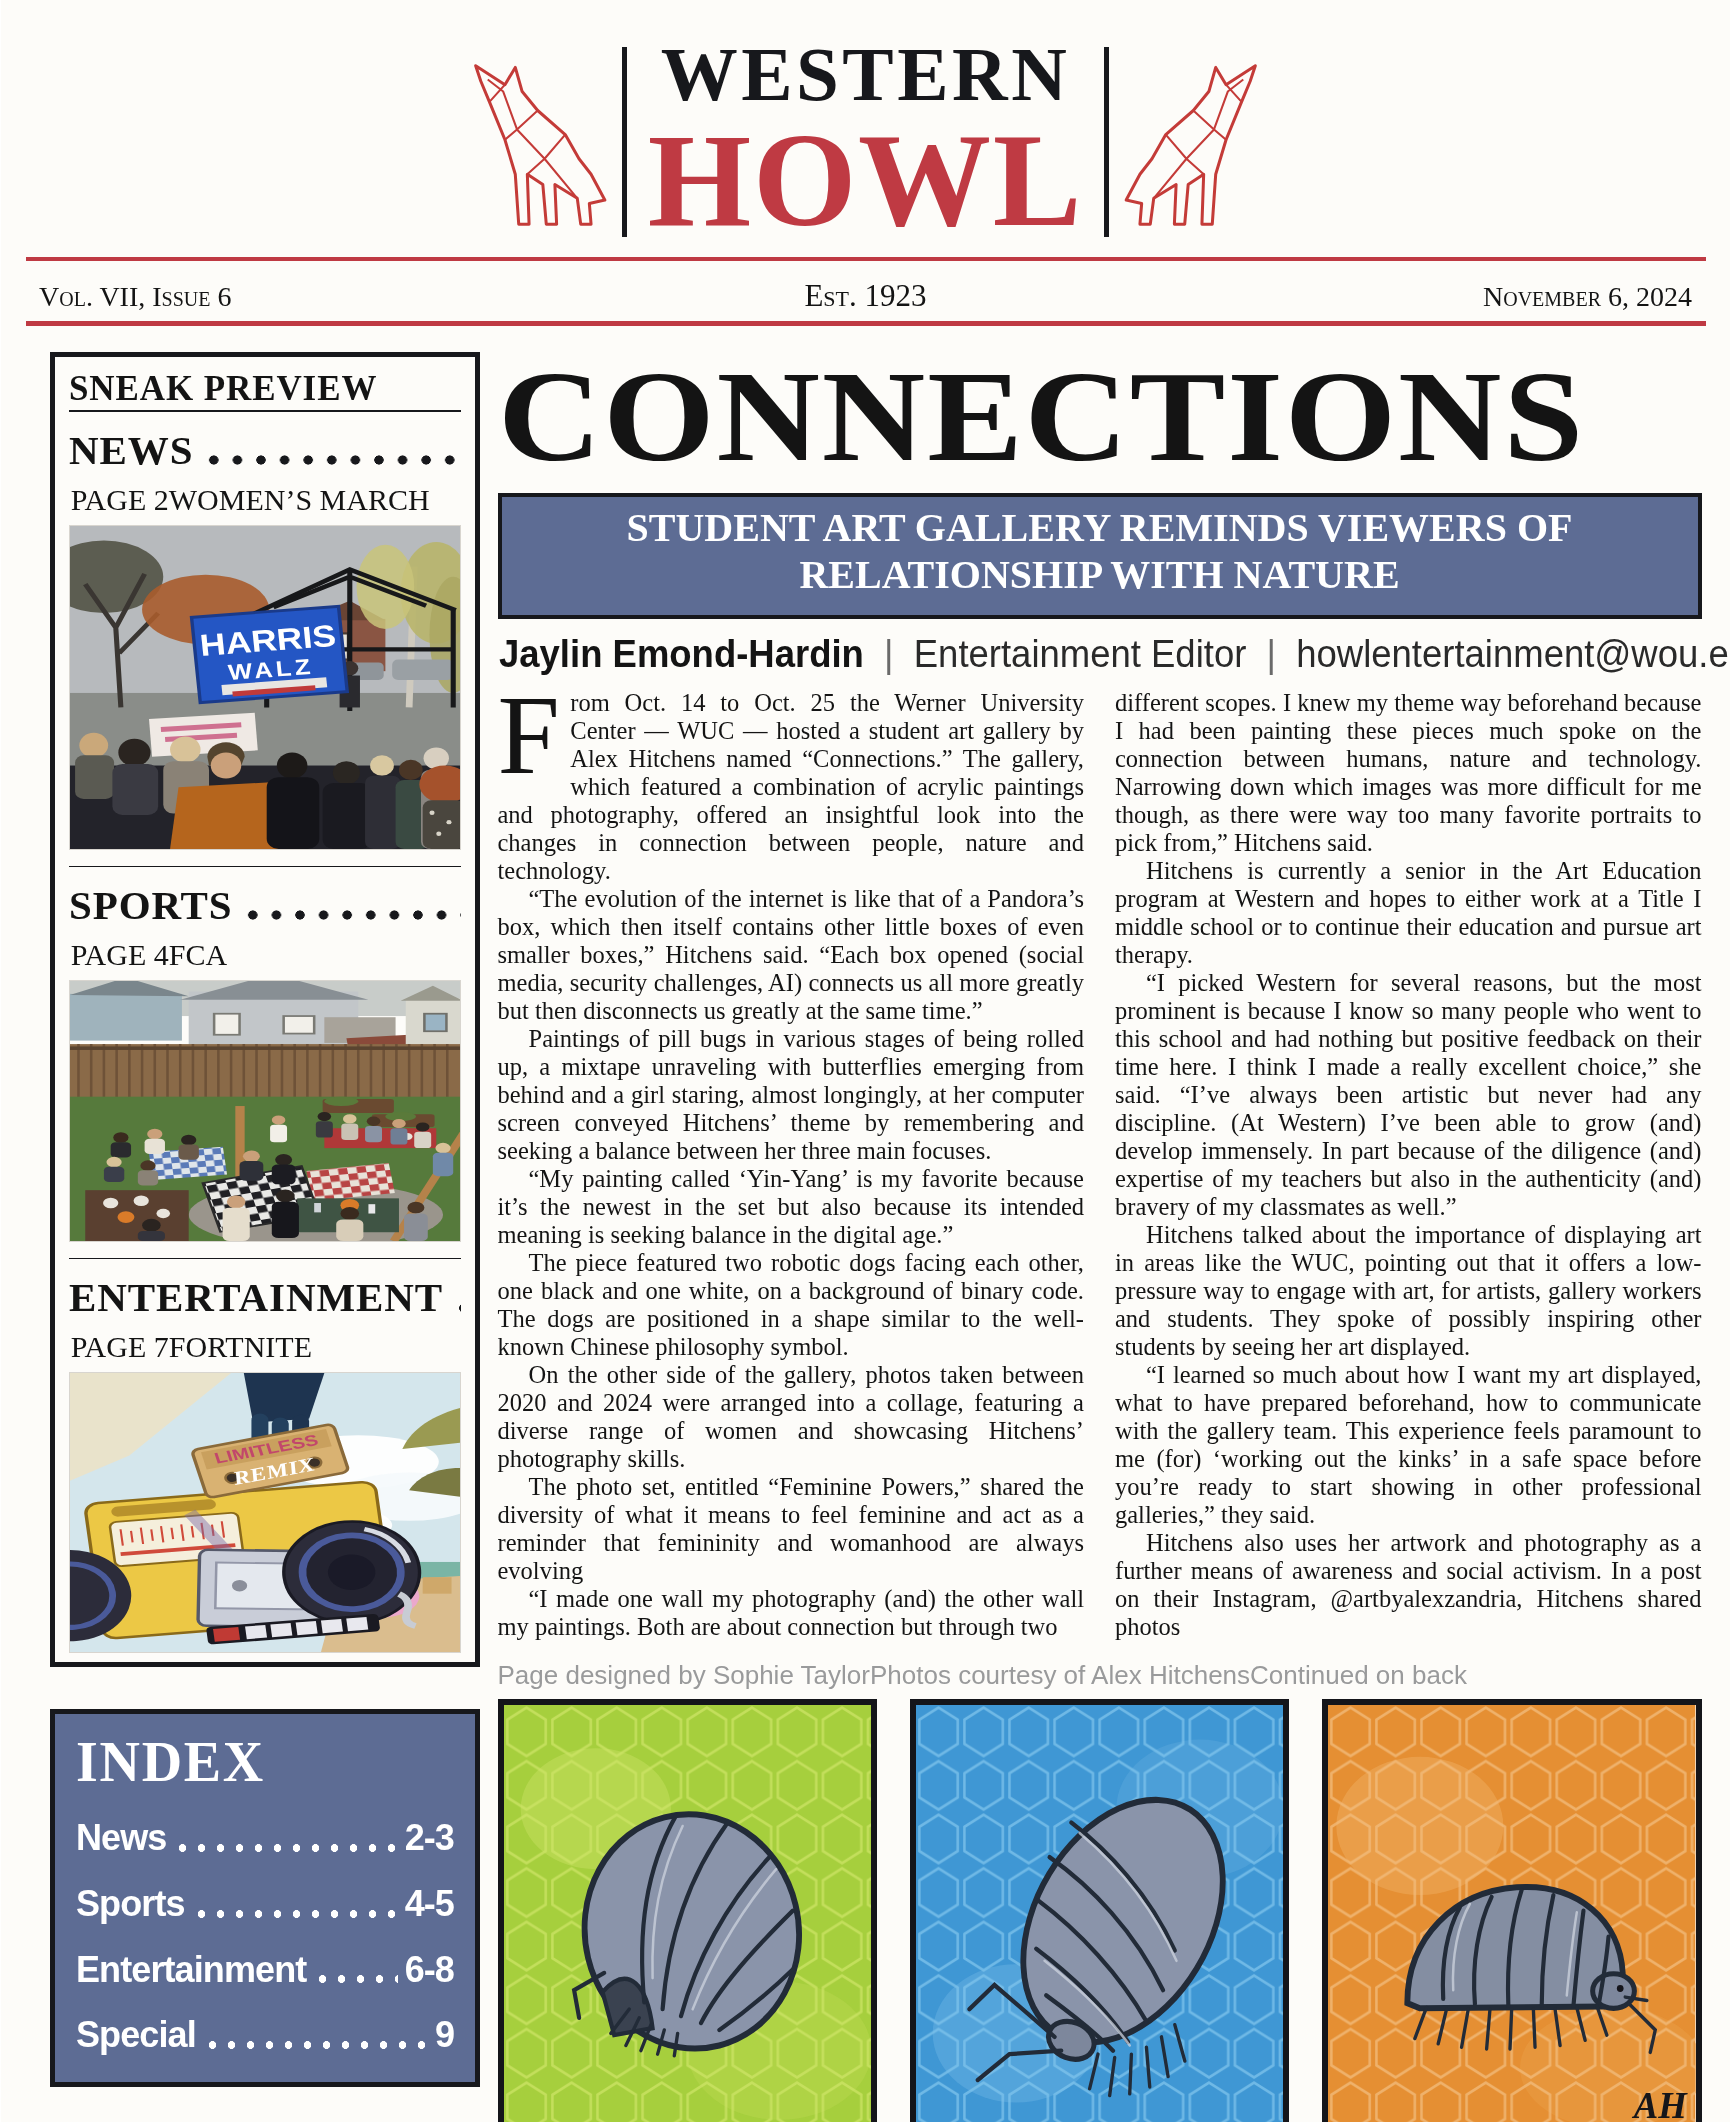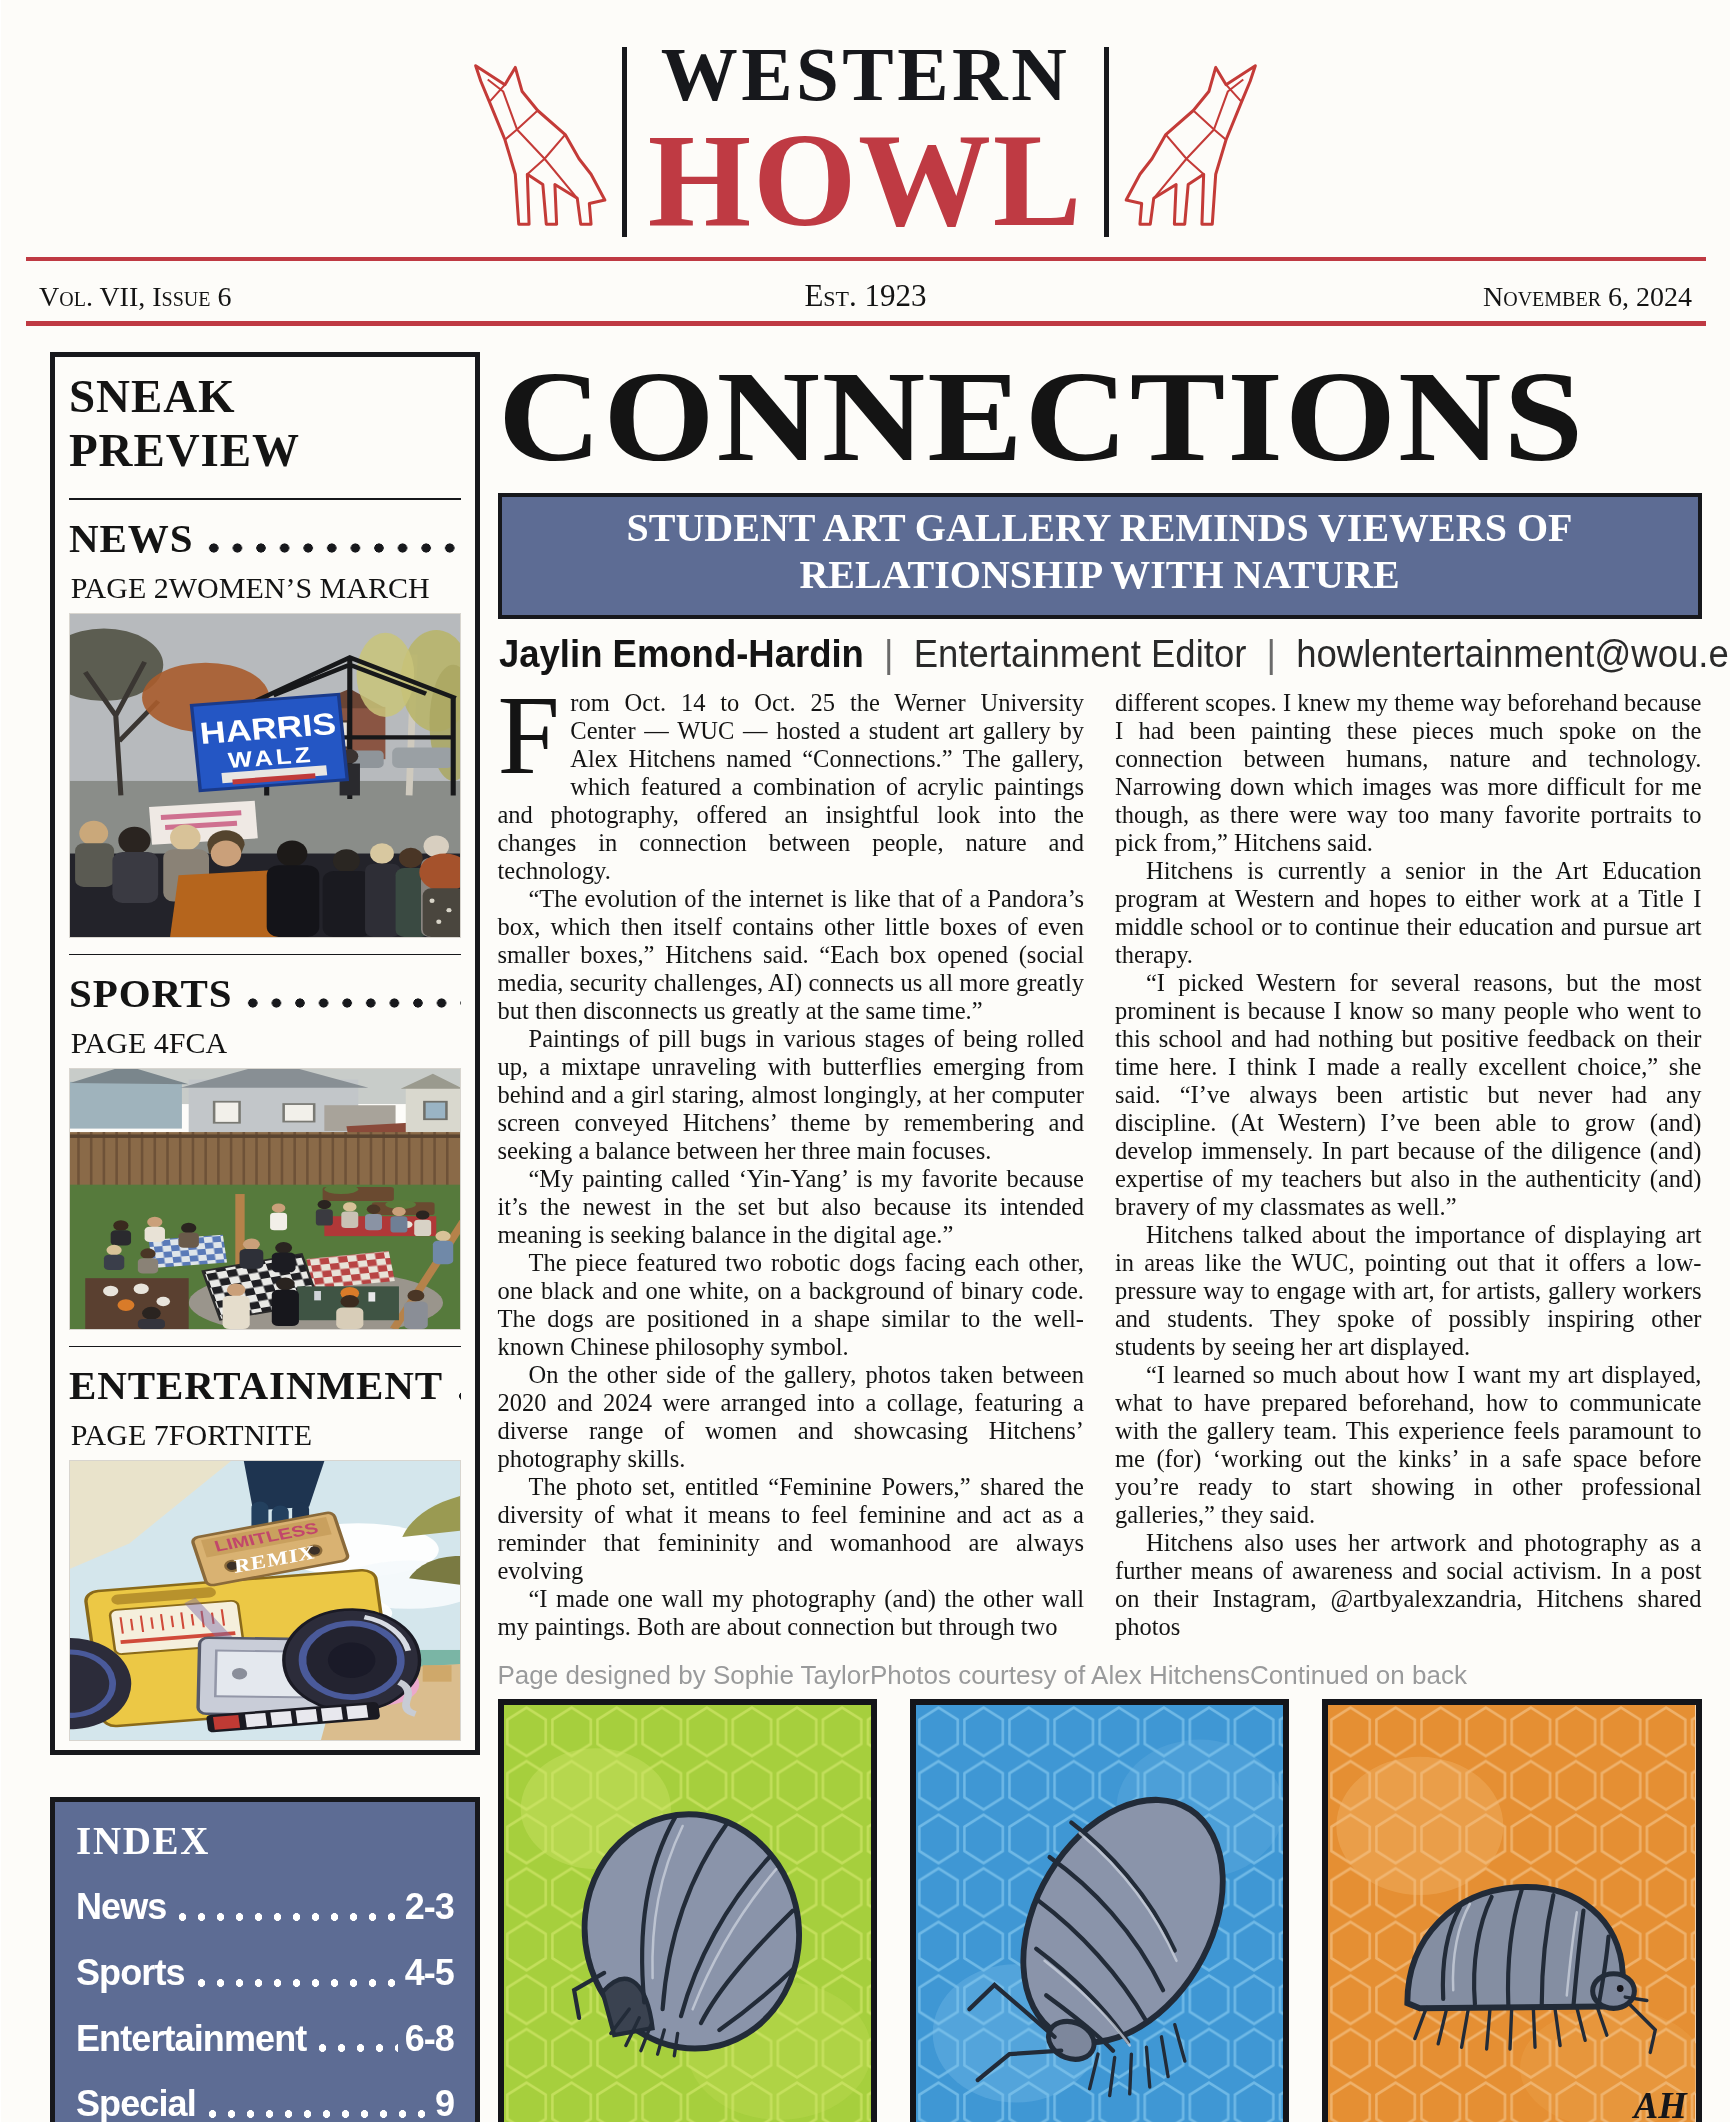--- a/index.html
+++ b/index.html
@@ -18,36 +18,36 @@
   .dateline { display:flex; align-items:baseline; padding:17px 38px 7px 38px; font-variant:small-caps; font-size:28px; }
   .dateline .dl-left { flex:1; text-align:left; }
   .dateline .dl-center { flex:1; text-align:center; font-size:31px; }
   .dateline .dl-right { flex:1; text-align:right; }
 
   
   .content { display:grid; grid-template-columns:430px 1204px; gap:17.5px; padding:26px 31px 0 49px; }
 
   
   .preview-box { border:5.2px solid #17181c; padding:12.2px 14px 8.7px 14px; background:#fdfcf9; }
-  .preview-title { font-weight:bold; font-size:47px; letter-spacing:0.9px; border-bottom:2.6px solid #17181c; padding-bottom:21px; }
+  .preview-title { font-weight:bold; font-size:35px; letter-spacing:0.9px; border-bottom:2.6px solid #17181c; padding-bottom:1px; }
   .sec-head { display:flex; align-items:baseline; margin-top:14px; }
   .sec-label { font-weight:bold; font-size:41px; letter-spacing:0.9px; white-space:nowrap; }
   .dot-leader { flex:1; height:13px; margin-left:8.7px; align-self:flex-end; margin-bottom:7px;
     background-image:radial-gradient(circle, #17181c 4.4px, transparent 4.9px);
     background-size:23.6px 12.2px; background-repeat:repeat-x; background-position:left center; }
   .sec-meta { display:flex; justify-content:flex-start; font-size:30px; margin:8.7px 1.7px 8.7px 1.7px; }
   .photo { width:100%; display:block; border:0.9px solid #d8d5cf; }
   .photo svg { width:100%; height:100%; display:block; }
   .ph-news { height:325px; }
   .ph-sports { height:262px; }
   .ph-ent { height:281px; }
   .sec-rule { border:none; border-top:1.7px solid #17181c; margin:15.7px 0 1.7px 0; }
 
   .index-box { margin-top:42px; background:#5d6c94; border:5.2px solid #17181c; padding:15.7px 21px 26px 21px; }
-  .index-title { color:#fff; font-weight:bold; font-size:39px; letter-spacing:1.7px; }
+  .index-title { color:#fff; font-weight:bold; font-size:56px; letter-spacing:1.7px; }
   .ix-row { display:flex; align-items:baseline; margin-top:23.6px; color:#fff;
     font-family:"Liberation Sans", sans-serif; font-weight:bold; font-size:36px; }
   .ix-label { white-space:nowrap; letter-spacing:-0.9px; }
   .ix-leader { flex:1; height:10.5px; margin:0 7px; align-self:flex-end; margin-bottom:6.1px;
     background-image:radial-gradient(circle, #fff 3.5px, transparent 4px);
     background-size:19px 9.6px; background-repeat:repeat-x; background-position:left center; }
   .ix-pages { white-space:nowrap; letter-spacing:-0.9px; }
 
   
   .headline { font-weight:bold; font-size:129px; line-height:1; letter-spacing:1.7px; white-space:nowrap;

